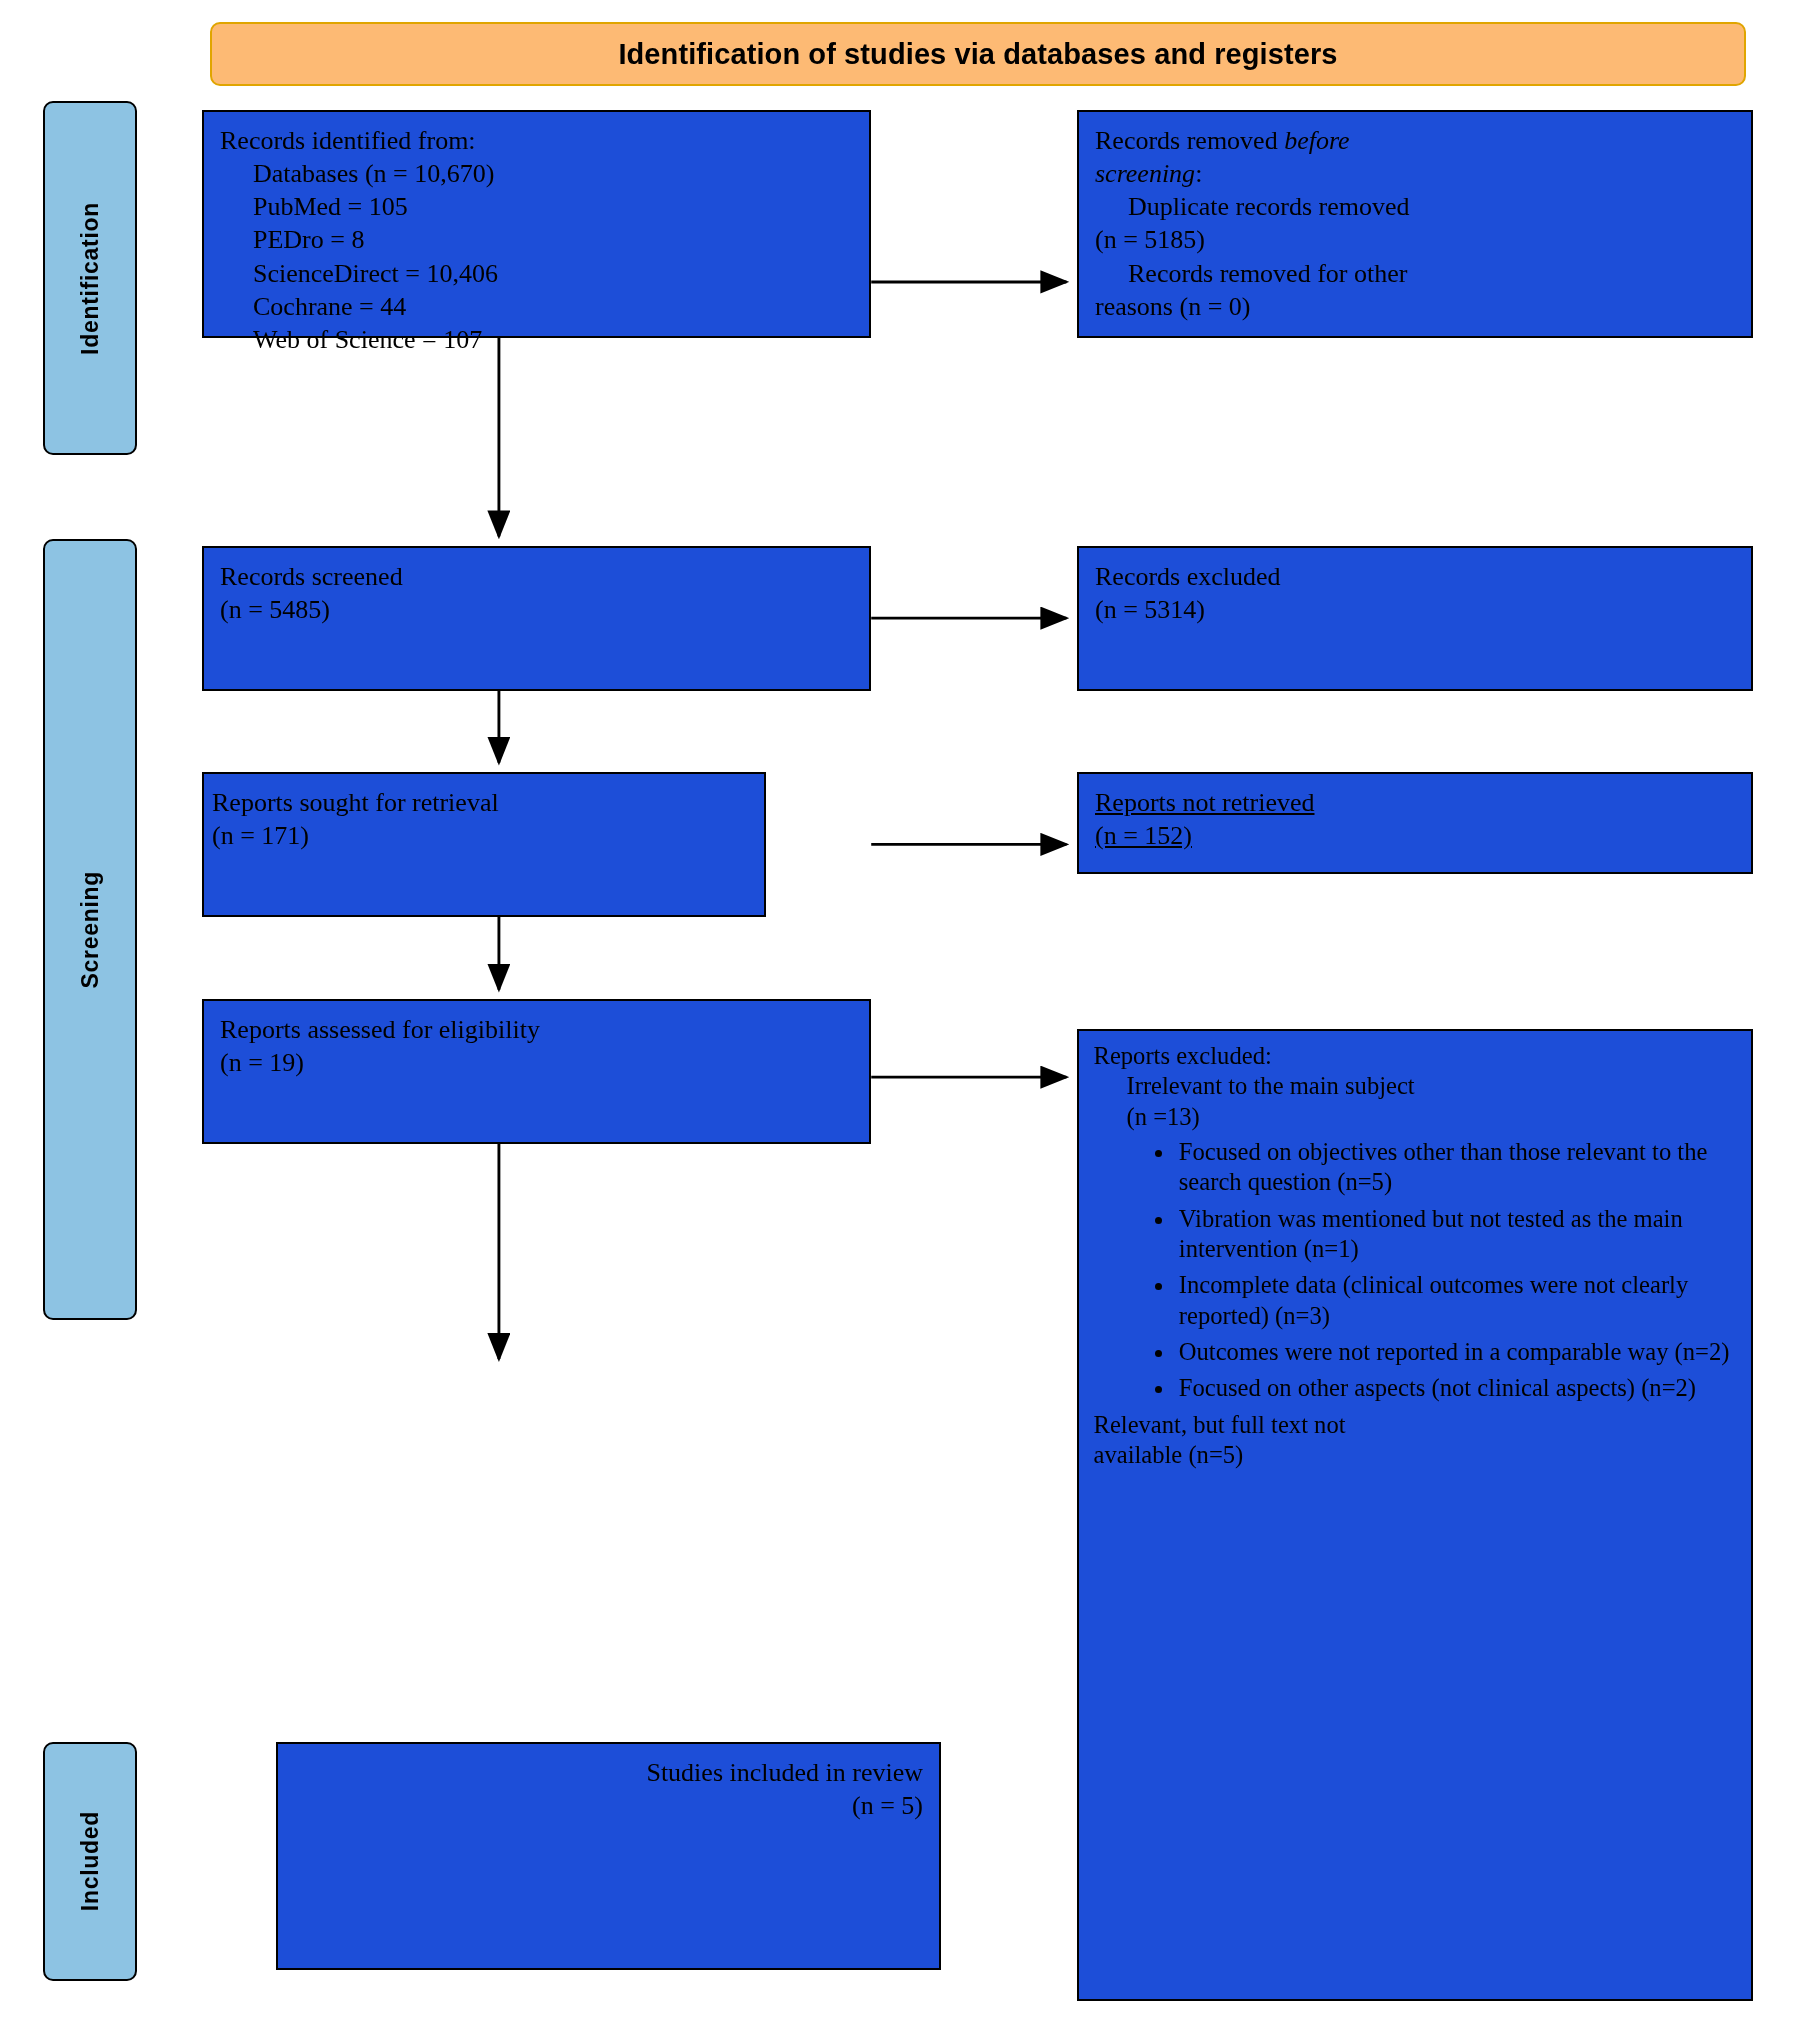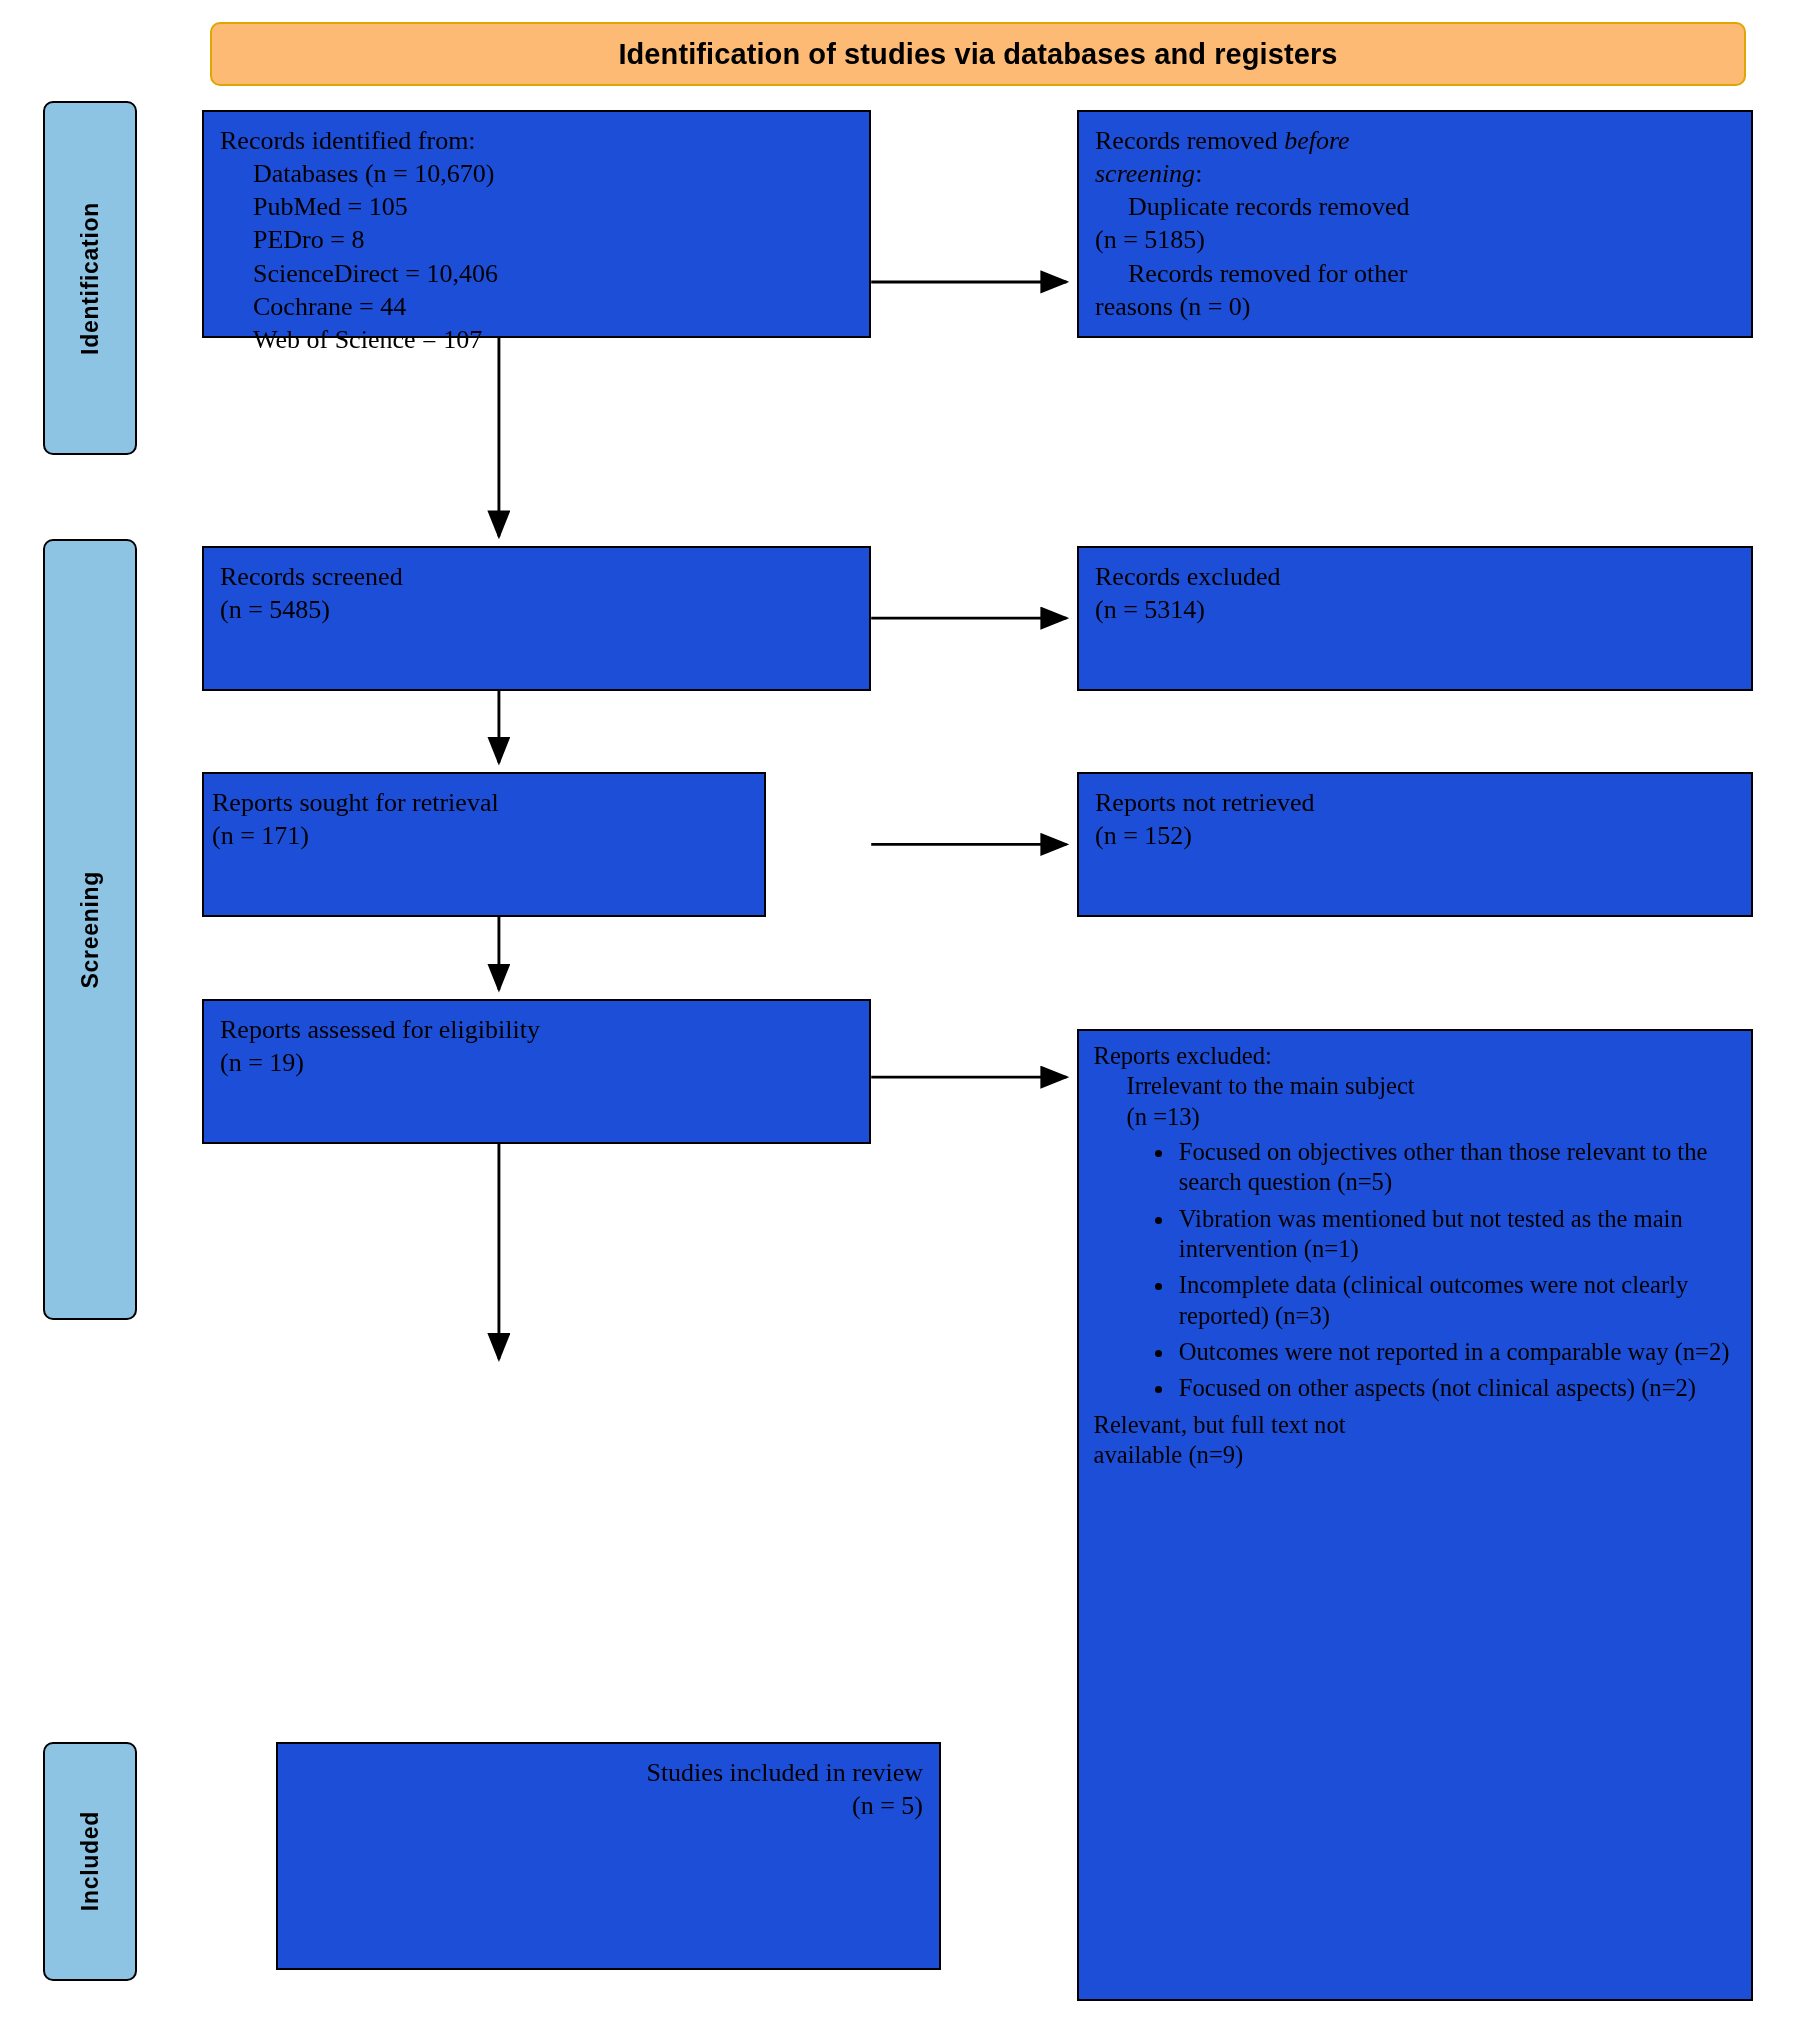--- a/index.html
+++ b/index.html
@@ -82,21 +82,21 @@
   }
   .box .line { white-space: nowrap; }
   .box .indent { padding-left: 33px; }
   .italic { font-style: italic; }
 
   #box-identified      { left: 202px;  top: 110px;  width: 669px;  height: 228px; }
   #box-removed         { left: 1077px; top: 110px;  width: 676px;  height: 228px; }
   #box-screened        { left: 202px;  top: 546px;  width: 669px;  height: 145px; }
   #box-excluded        { left: 1077px; top: 546px;  width: 676px;  height: 145px; }
   #box-sought          { left: 202px;  top: 772px; width: 564px;  height: 145px; padding-left: 8px; }
-  #box-notretrieved    { left: 1077px; top: 772px; width: 676px;  height: 145px; }
+  #box-notretrieved    { left: 1077px; top: 772px; width: 676px;  height: 102px; text-decoration: underline; }
   #box-assessed        { left: 202px;  top: 999px; width: 669px;  height: 145px; }
   #box-repexcluded     { left: 1077px; top: 999px; width: 676px;  height: 972px; margin-top: 30px; }
   #box-included        { left: 276px;  top: 1742px; width: 665px;  height: 228px; text-align: right; }
 
   
   #box-repexcluded { padding: 10px 14.5px; font-size: 24.6px; line-height: 1.24; }
   #box-repexcluded .hang { padding-left: 33px; }
   #box-repexcluded ul {
     margin: 4.3px 0 4.3px 0;
     padding-left: 81px;
@@ -185,21 +185,21 @@
     <div class="line hang">Irrelevant to the main subject</div>
     <div class="line hang">(n =13)</div>
     <ul>
       <li>Focused on objectives other than those relevant to the search question (n=5)</li>
       <li>Vibration was mentioned but not tested as the main intervention (n=1)</li>
       <li>Incomplete data (clinical outcomes were not clearly reported) (n=3)</li>
       <li>Outcomes were not reported in a comparable way (n=2)</li>
       <li>Focused on other aspects (not clinical aspects) (n=2)</li>
     </ul>
     <div class="line">Relevant, but full text not</div>
-    <div class="line">available (n=9)</div>
+    <div class="line">available (n=5)</div>
   </div>
 
   <div class="box" id="box-included">
     <div class="line">Studies included in review</div>
     <div class="line">(n = 5)</div>
   </div>
 
   <svg id="arrows" viewBox="0 0 2491 2815">
     <defs>
       <marker id="ah" markerWidth="10" markerHeight="8" refX="9" refY="4" orient="auto" markerUnits="strokeWidth">

